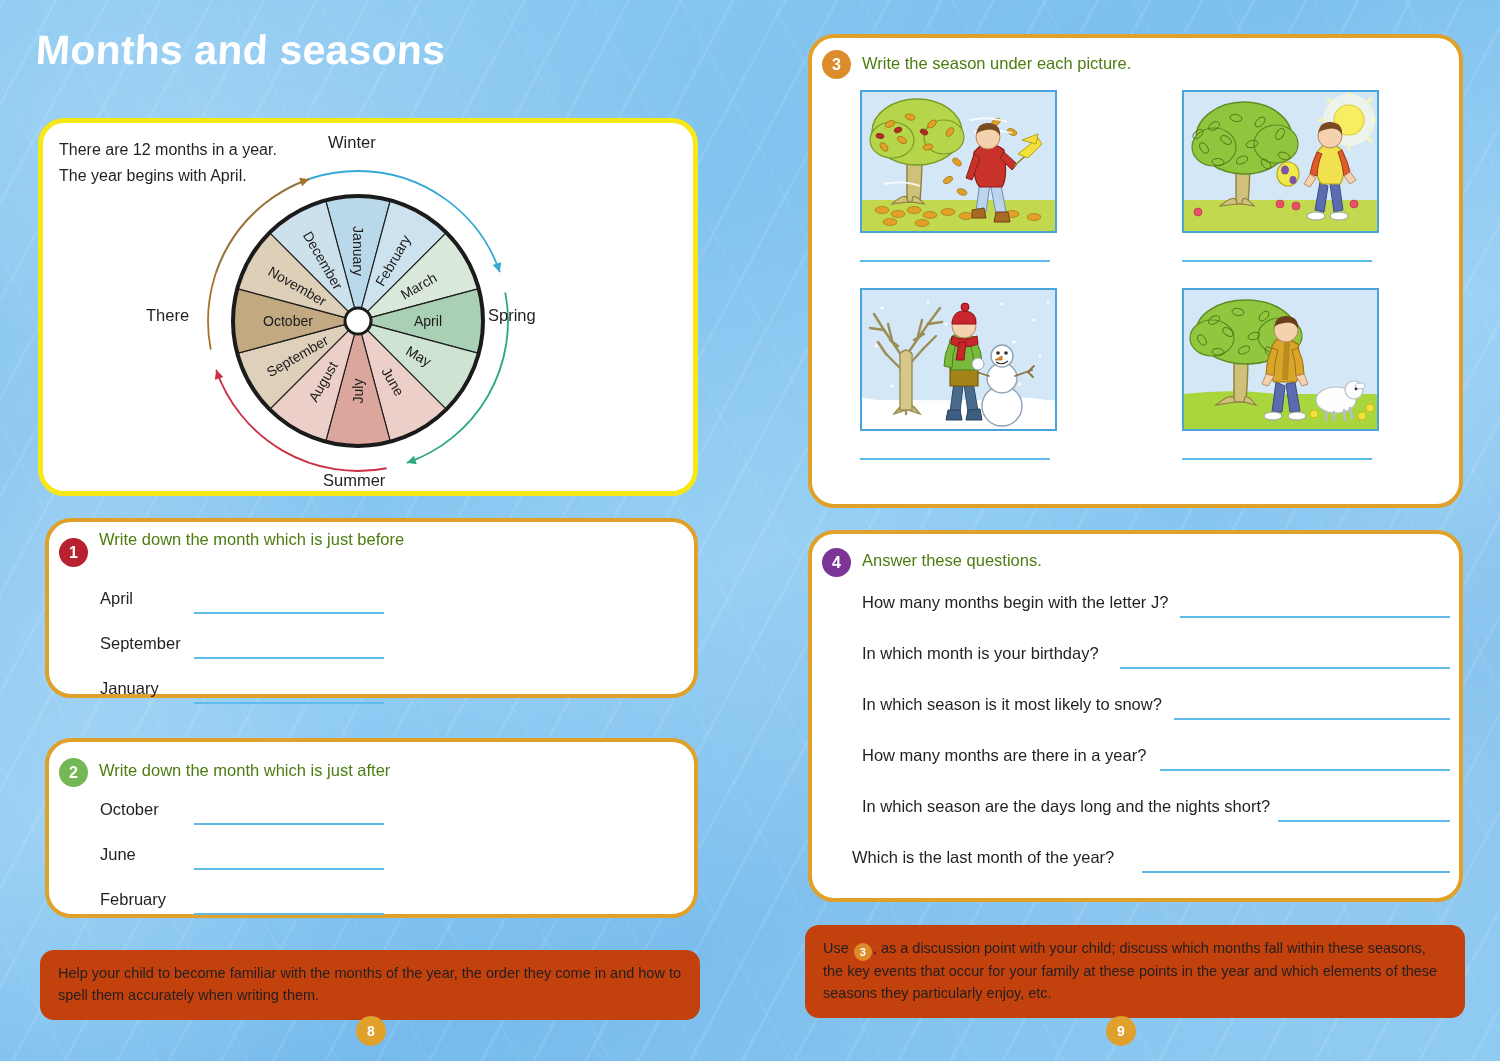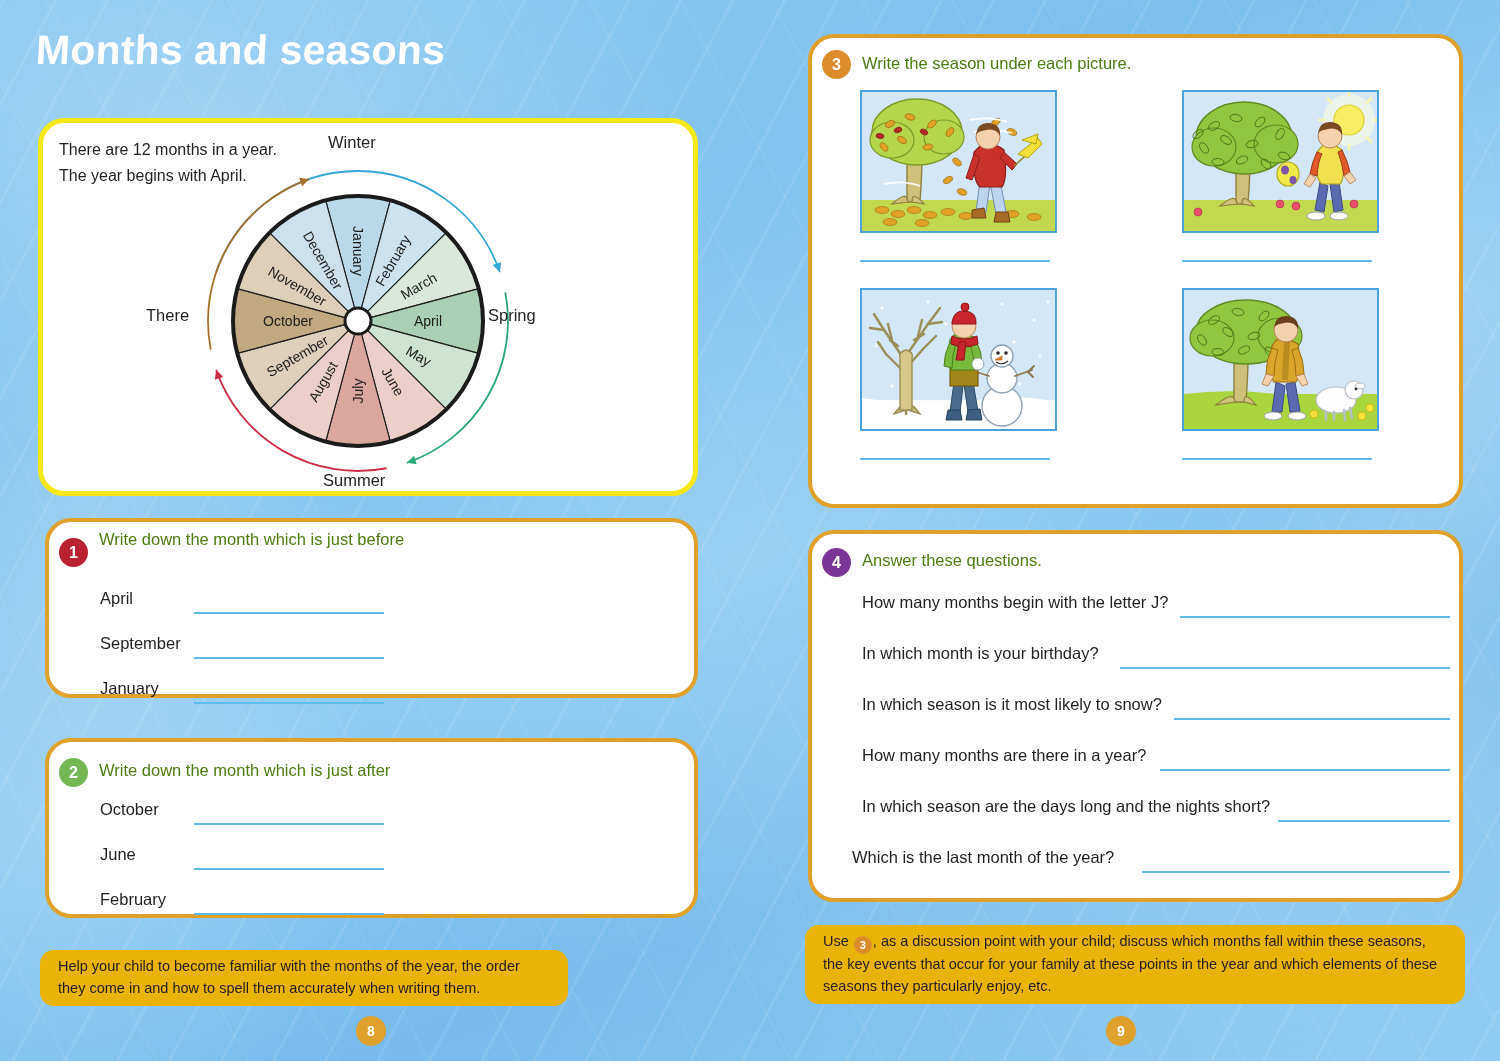--- a/index.html
+++ b/index.html
@@ -84,23 +84,23 @@
   
   .pic {
     position: absolute; border: 2px solid #4ba3dd; overflow: hidden;
     background: #cfe6f7;
   }
   .pic svg { display: block; }
 
   
   .tip {
     position: absolute;
-    background: #eab308; border-radius: 14px;
+    background: #c2410c; border-radius: 14px;
     font-size: 14.5px; color: #231f20; line-height: 1.5;
-    padding: 6px 18px;
+    padding: 13px 18px;
   }
   .tip .inline-badge {
     display: inline-flex; width: 18px; height: 18px; border-radius: 50%;
     background: #dc8c2a; color: #fff; font-size: 11px; font-weight: bold;
     align-items: center; justify-content: center; vertical-align: -3px;
     margin: 0 1px;
   }
 
   .pagenum {
     position: absolute; width: 30px; height: 30px; border-radius: 50%;
@@ -191,21 +191,21 @@
     <div class="row-label" style="left:51px; top:58px;">October</div>
     <div class="ansline" style="left:145px; top:81px; width:190px;"></div>
 
     <div class="row-label" style="left:51px; top:103px;">June</div>
     <div class="ansline" style="left:145px; top:126px; width:190px;"></div>
 
     <div class="row-label" style="left:51px; top:148px;">February</div>
     <div class="ansline" style="left:145px; top:171px; width:190px;"></div>
   </div>
 
-  <div class="tip" style="left:40px; top:950px; width:528px;">Help your child to become familiar with the months of the year, the order they come in and how to spell them accurately when writing them.</div>
+  <div class="tip" style="left:40px; top:950px; width:660px;">Help your child to become familiar with the months of the year, the order they come in and how to spell them accurately when writing them.</div>
 
   <div class="pagenum" style="left:356px; top:1016px;">8</div>
 </div>
 
 <div class="page" id="page-right">
 
   <div class="card" style="left:58px; top:34px; width:655px; height:474px;">
     <div class="badge b3" style="left:10px; top:12px;">3</div>
     <div class="q-head" style="left:50px; top:16px;">Write the season under each picture.</div>
 

